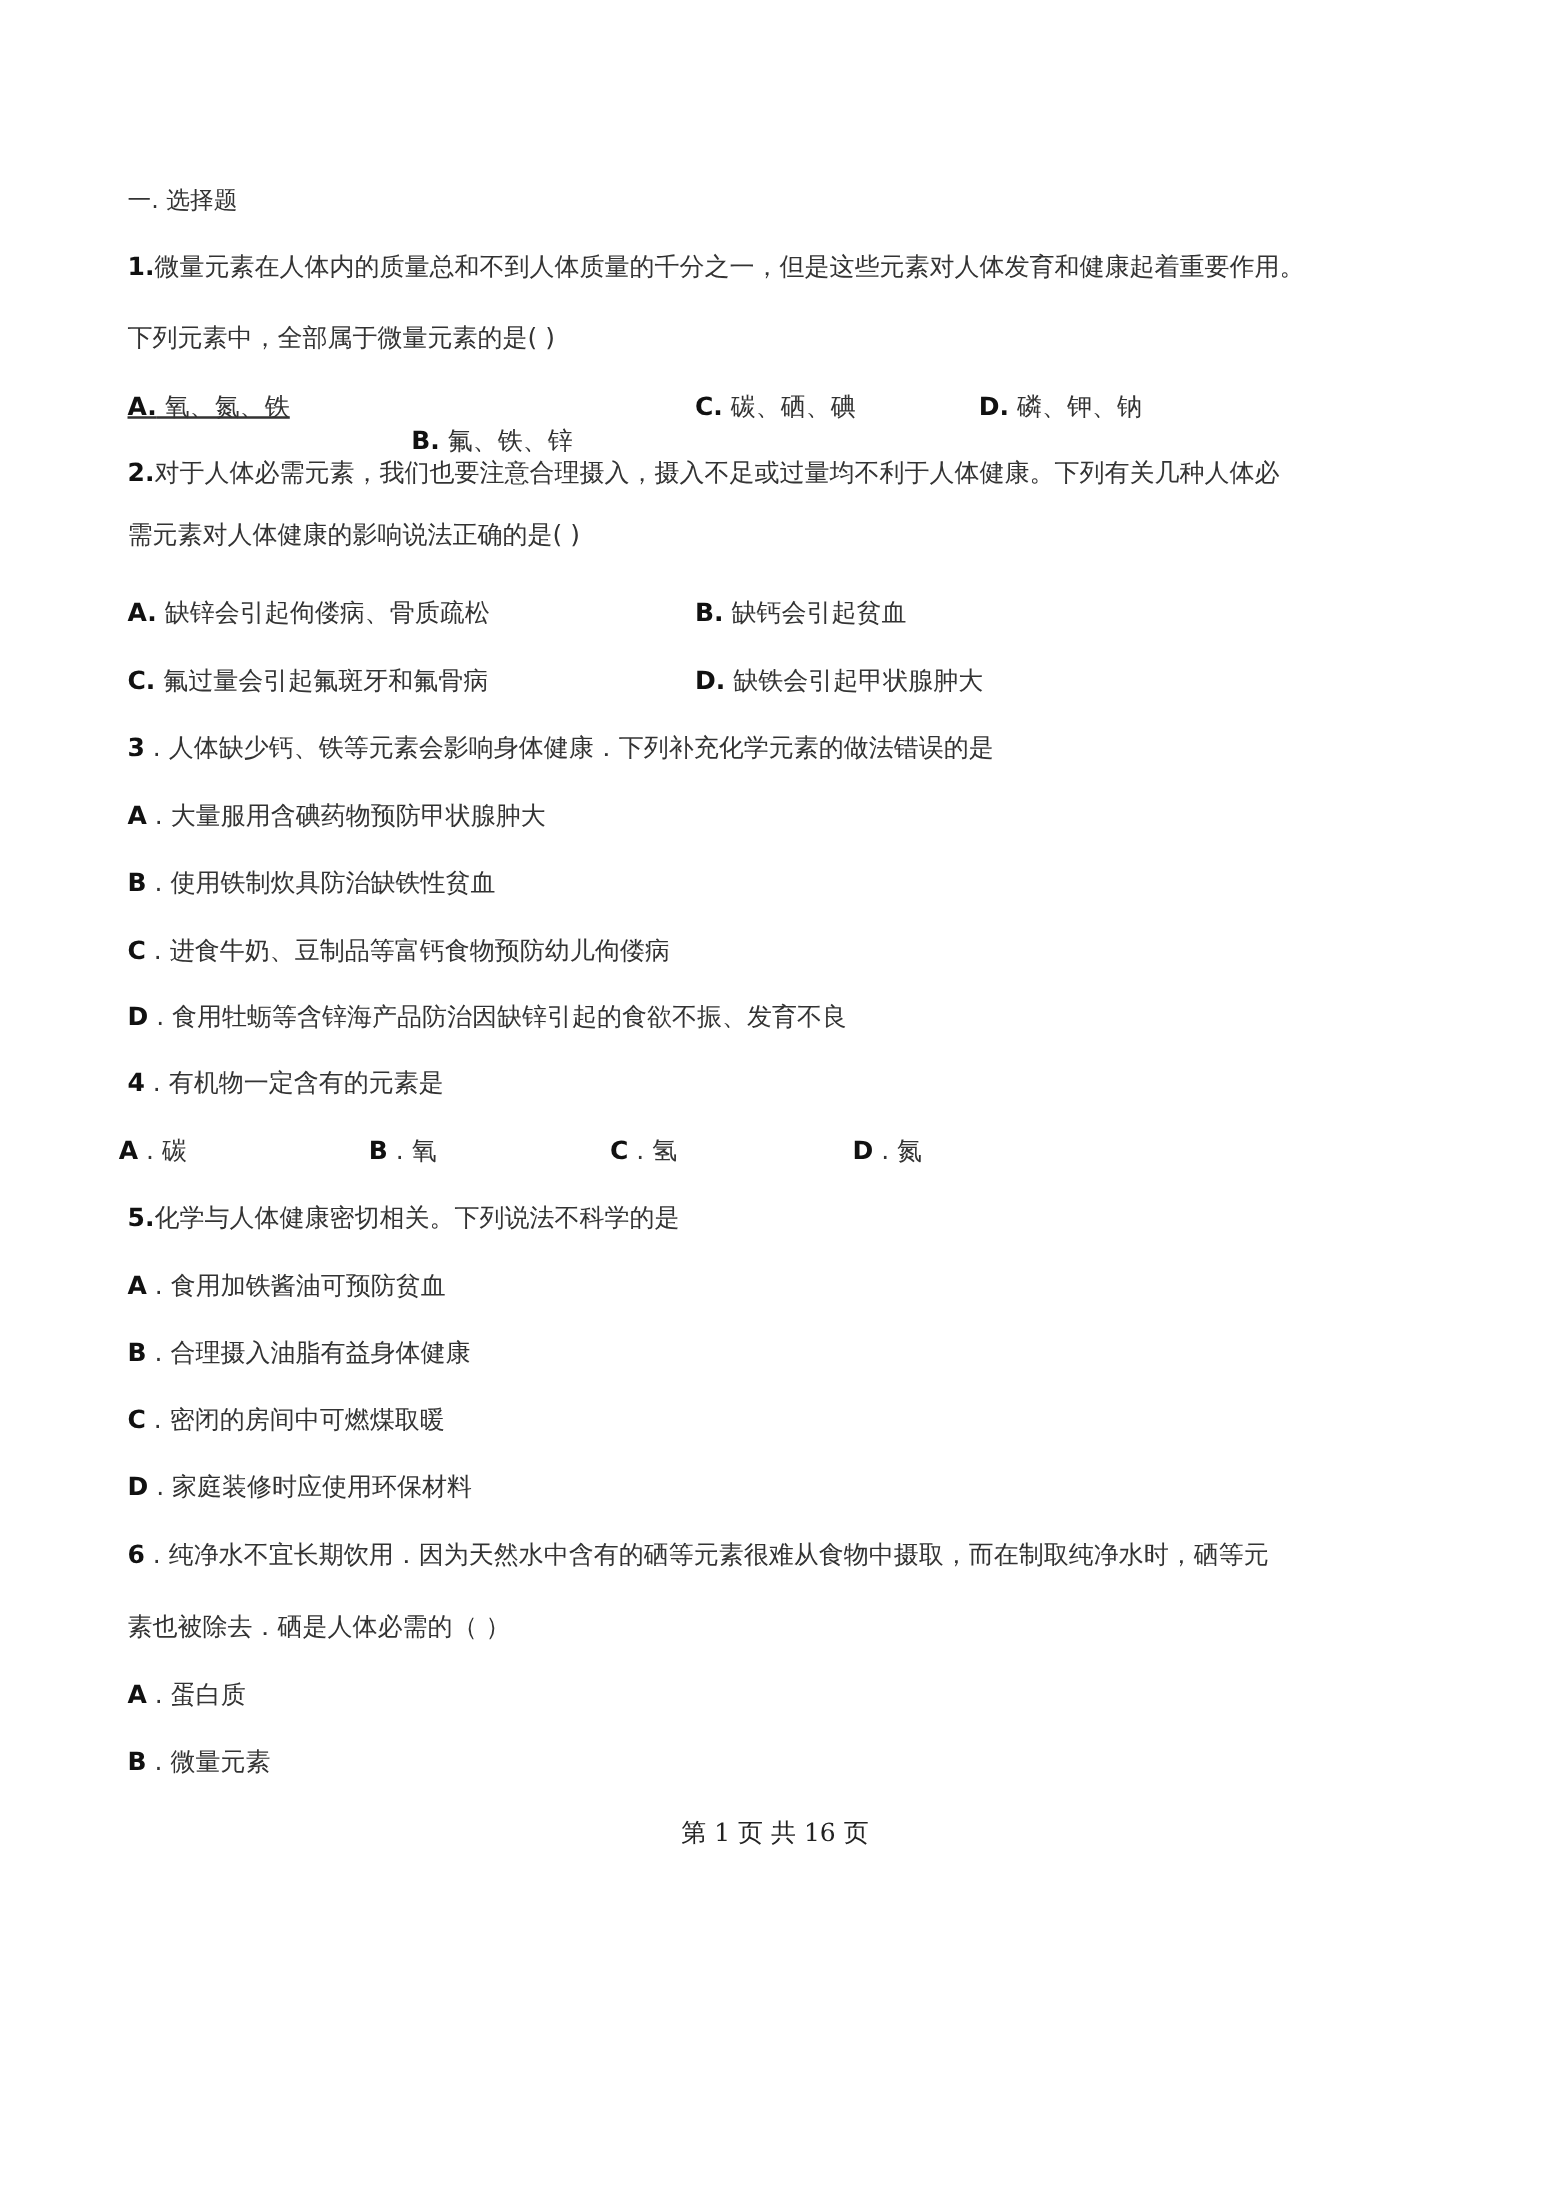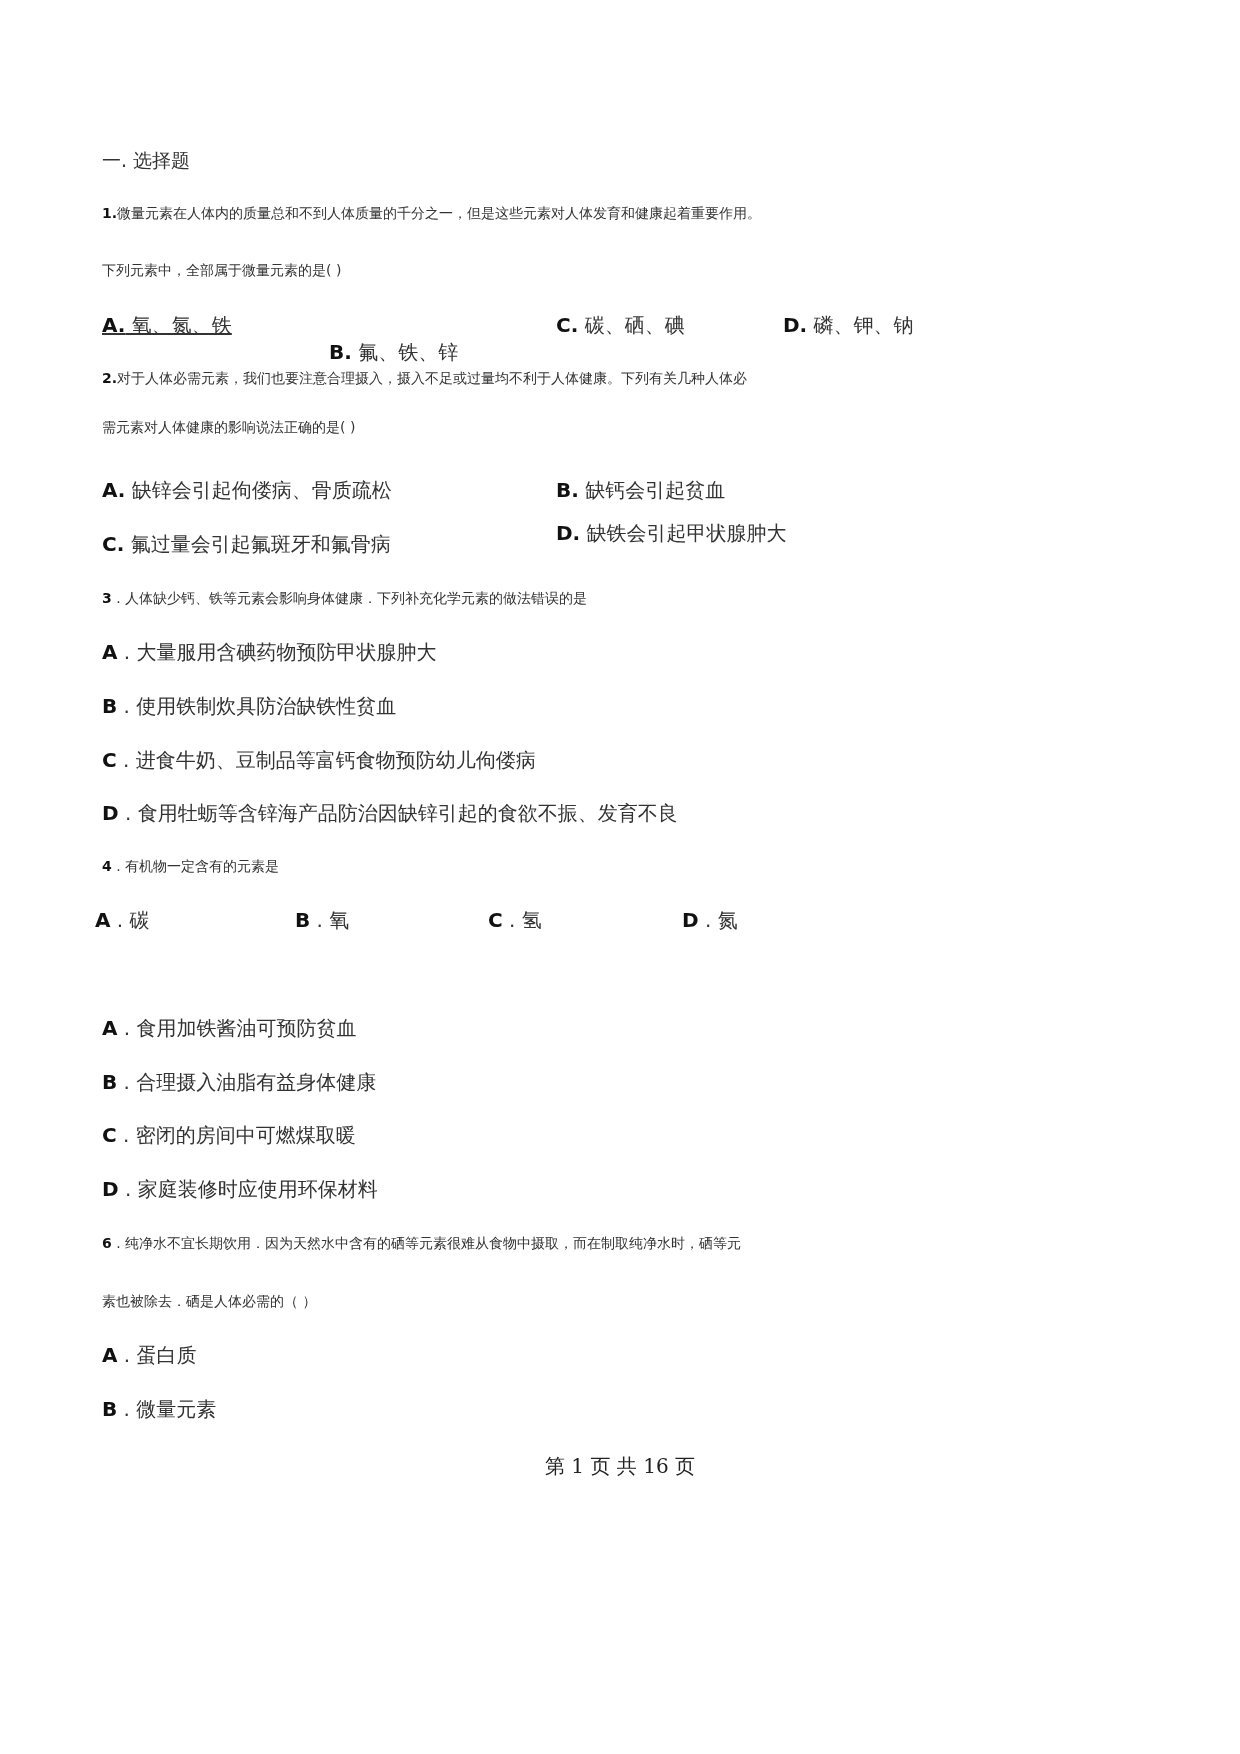--- a/index.html
+++ b/index.html
@@ -4,21 +4,21 @@
 <style>
   html, body { margin: 0; padding: 0; background: #ffffff; }
   body {
     width: 1240px; height: 1754px; position: relative; overflow: hidden;
     font-family: "DejaVu Sans", "Liberation Sans", sans-serif;
     color: #2a2a2a;
   }
   .page { position: absolute; left: 0; top: 0; width: 988px; height: 1754px; background: #fff; }
   .line {
     position: absolute; left: 102px; white-space: nowrap;
-    font-size: 14px; line-height: 24px; color: #333;
+    font-size: 20px; line-height: 24px; color: #333;
   }
   .line .num { font-weight: bold; color: #111; }
   .opt { position: absolute; white-space: nowrap; font-size: 20px; line-height: 24px; color: #333; }
   .opt .letter { font-weight: bold; color: #111; }
   .sec { font-size: 19px; color: #333; }
   .footer {
     position: absolute; left: 0; width: 1240px; text-align: center;
     font-family: "DejaVu Serif", "Liberation Serif", serif;
     font-size: 20px; color: #222; top: 1453px;
   }
@@ -39,38 +39,41 @@
   <div class="opt" style="left:556px; top:313px;"><span class="letter">C.</span><span> 碳、硒、碘</span></div>
   <div class="opt" style="left:783px; top:313px;"><span class="letter">D.</span><span> 磷、钾、钠</span></div>
 
   <div class="line" style="top:366px;">
     <span class="num">2.</span><span>对于人体必需元素，我们也要注意合理摄入，摄入不足或过量均不利于人体健康。下列有关几种人体必</span>
   </div>
   <div class="line" style="top:415px;">需元素对人体健康的影响说法正确的是(   )</div>
   <div class="opt" style="left:102px; top:478px;"><span class="letter">A.</span><span> 缺锌会引起佝偻病、骨质疏松</span></div>
   <div class="opt" style="left:556px; top:478px;"><span class="letter">B.</span><span> 缺钙会引起贫血</span></div>
   <div class="opt" style="left:102px; top:532px;"><span class="letter">C.</span><span> 氟过量会引起氟斑牙和氟骨病</span></div>
-  <div class="opt" style="left:556px; top:521px;"><span class="letter">D.</span><span> 缺铁会引起甲状腺肿大</span></div>
+  <div class="opt" style="left:556px; top:532px;"><span class="letter">D.</span><span> 缺铁会引起甲状腺肿大</span></div>
 
   <div class="line" style="top:586px;">
     <span class="num">3</span><span> . 人体缺少钙、铁等元素会影响身体健康．下列补充化学元素的做法错误的是</span>
   </div>
   <div class="opt" style="left:102px; top:640px;"><span class="letter">A</span><span> . 大量服用含碘药物预防甲状腺肿大</span></div>
   <div class="opt" style="left:102px; top:694px;"><span class="letter">B</span><span> . 使用铁制炊具防治缺铁性贫血</span></div>
   <div class="opt" style="left:102px; top:748px;"><span class="letter">C</span><span> . 进食牛奶、豆制品等富钙食物预防幼儿佝偻病</span></div>
   <div class="opt" style="left:102px; top:801px;"><span class="letter">D</span><span> . 食用牡蛎等含锌海产品防治因缺锌引起的食欲不振、发育不良</span></div>
 
   <div class="line" style="top:854px;">
     <span class="num">4</span><span> . 有机物一定含有的元素是</span>
   </div>
   <div class="opt" style="left:95px; top:908px;"><span class="letter">A</span><span> . 碳</span></div>
   <div class="opt" style="left:295px; top:908px;"><span class="letter">B</span><span> . 氧</span></div>
   <div class="opt" style="left:488px; top:908px;"><span class="letter">C</span><span> . 氢</span></div>
   <div class="opt" style="left:682px; top:908px;"><span class="letter">D</span><span> . 氮</span></div>
 
+  <div class="line" style="top:962px;">
+    <span class="num">5.</span><span>化学与人体健康密切相关。下列说法不科学的是</span>
+  </div>
   <div class="opt" style="left:102px; top:1016px;"><span class="letter">A</span><span> . 食用加铁酱油可预防贫血</span></div>
   <div class="opt" style="left:102px; top:1070px;"><span class="letter">B</span><span> . 合理摄入油脂有益身体健康</span></div>
   <div class="opt" style="left:102px; top:1123px;"><span class="letter">C</span><span> . 密闭的房间中可燃煤取暖</span></div>
   <div class="opt" style="left:102px; top:1177px;"><span class="letter">D</span><span> . 家庭装修时应使用环保材料</span></div>
 
   <div class="line" style="top:1231px;">
     <span class="num">6</span><span> . 纯净水不宜长期饮用．因为天然水中含有的硒等元素很难从食物中摄取，而在制取纯净水时，硒等元</span>
   </div>
   <div class="line" style="top:1289px;">素也被除去．硒是人体必需的（  ）</div>
   <div class="opt" style="left:102px; top:1343px;"><span class="letter">A</span><span> . 蛋白质</span></div>

